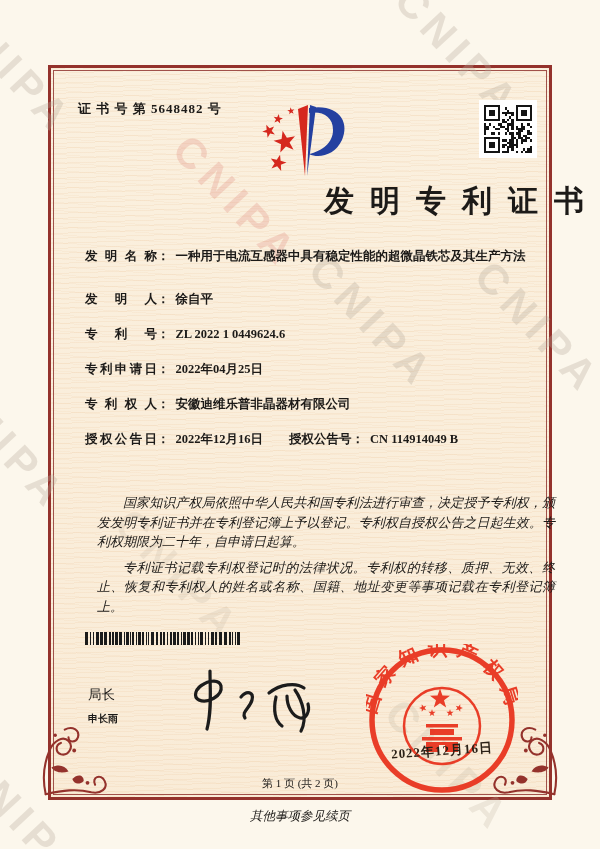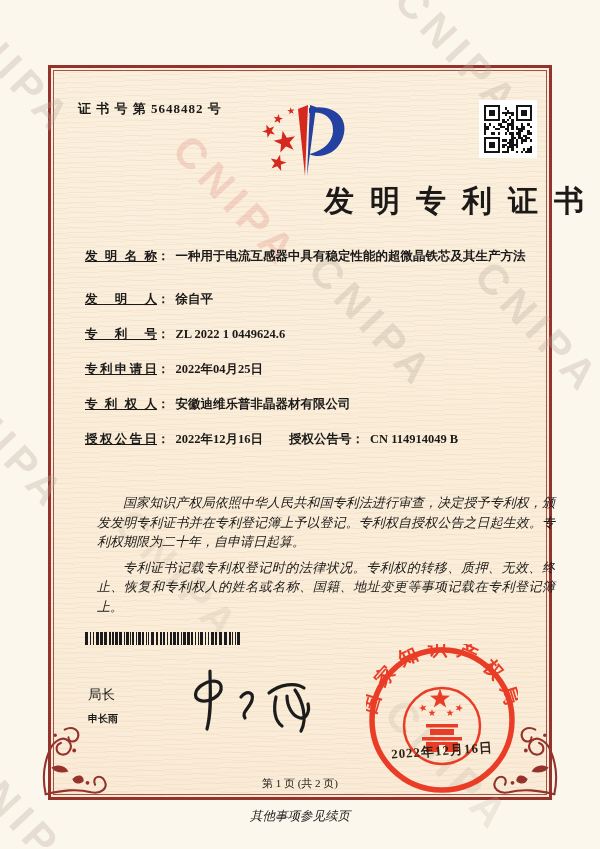--- a/index.html
+++ b/index.html
@@ -25,21 +25,21 @@
   .cert-no{position:absolute;left:78px;top:100px;font-size:13px;font-weight:bold;letter-spacing:1px;}
   .logo{position:absolute;left:243px;top:100px;width:115px;height:78px;}
   .qr{position:absolute;left:479px;top:100px;width:58px;height:58px;background:#fff;
       display:flex;align-items:center;justify-content:center;}
   .title{position:absolute;left:0;top:181px;width:100%;text-align:right;font-size:30px;
          font-weight:bold;letter-spacing:16px;text-indent:16px;}
   
   .fields{position:absolute;left:85px;top:248px;width:462px;font-size:12.5px;font-weight:bold;}
   .frow{margin-bottom:17px;height:18px;white-space:nowrap;}
   .frow:first-child{margin-bottom:25px;}
-  .flabel{display:inline-block;width:72px;text-align:justify;text-align-last:justify;vertical-align:top;text-decoration:underline;}
+  .flabel{display:inline-block;width:72px;text-align:justify;text-align-last:justify;vertical-align:top;}
   .fcolon{display:inline-block;margin-right:6px;}
   .fgap{display:inline-block;width:26px;}
   .paras{position:absolute;left:78px;top:493px;width:458px;font-size:13px;line-height:19.5px;
          text-align:justify;font-style:italic;font-weight:500;margin-left:19px;}
   .paras p{margin:0 0 6px 0;text-indent:2em;}
   .barcode{position:absolute;left:85px;top:632px;width:157px;height:13px;}
   .director-label{position:absolute;left:88px;top:686px;font-size:13.5px;font-weight:normal;}
   .director-name{position:absolute;left:88px;top:712px;font-size:10px;font-weight:bold;}
   .signature{position:absolute;left:183px;top:666px;width:152px;height:70px;z-index:5;}
   .seal{position:absolute;left:366px;top:644px;width:152px;height:152px;z-index:6;

